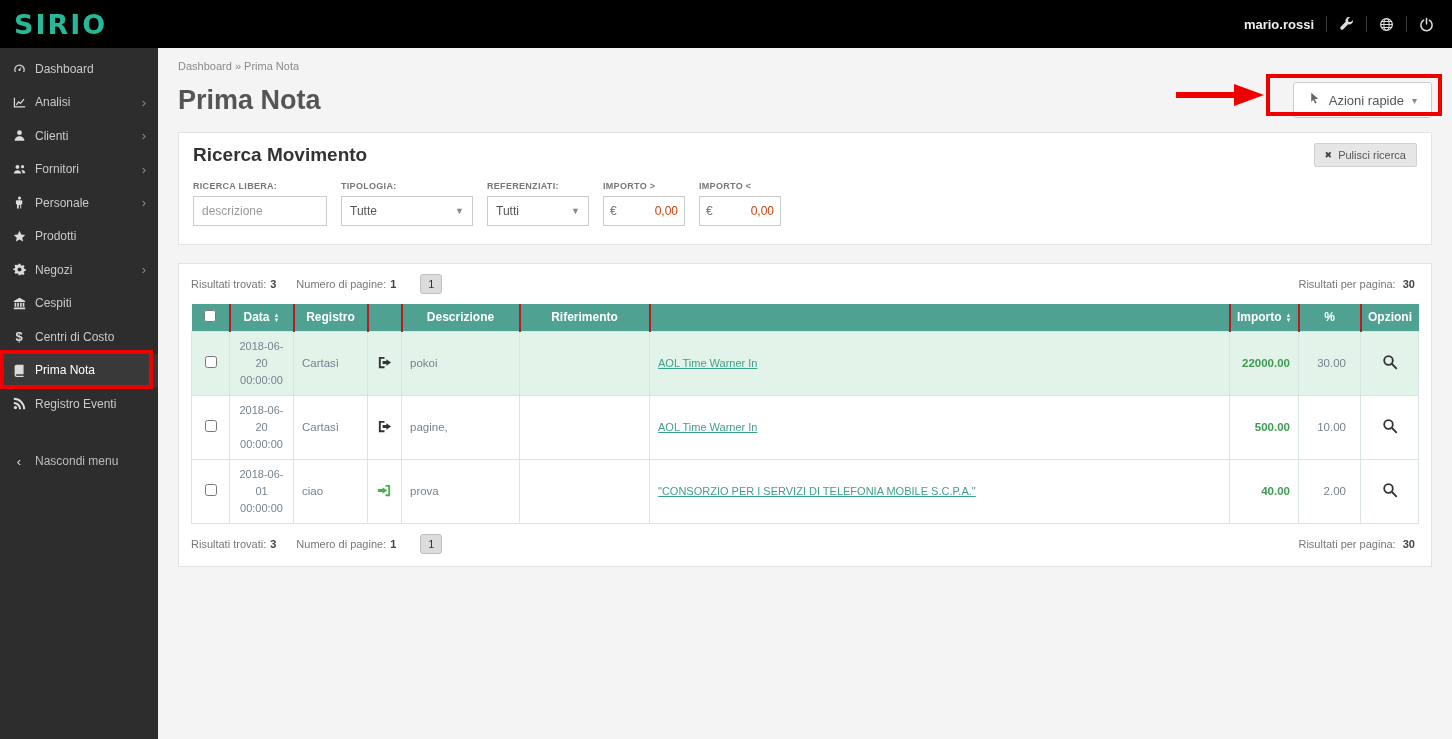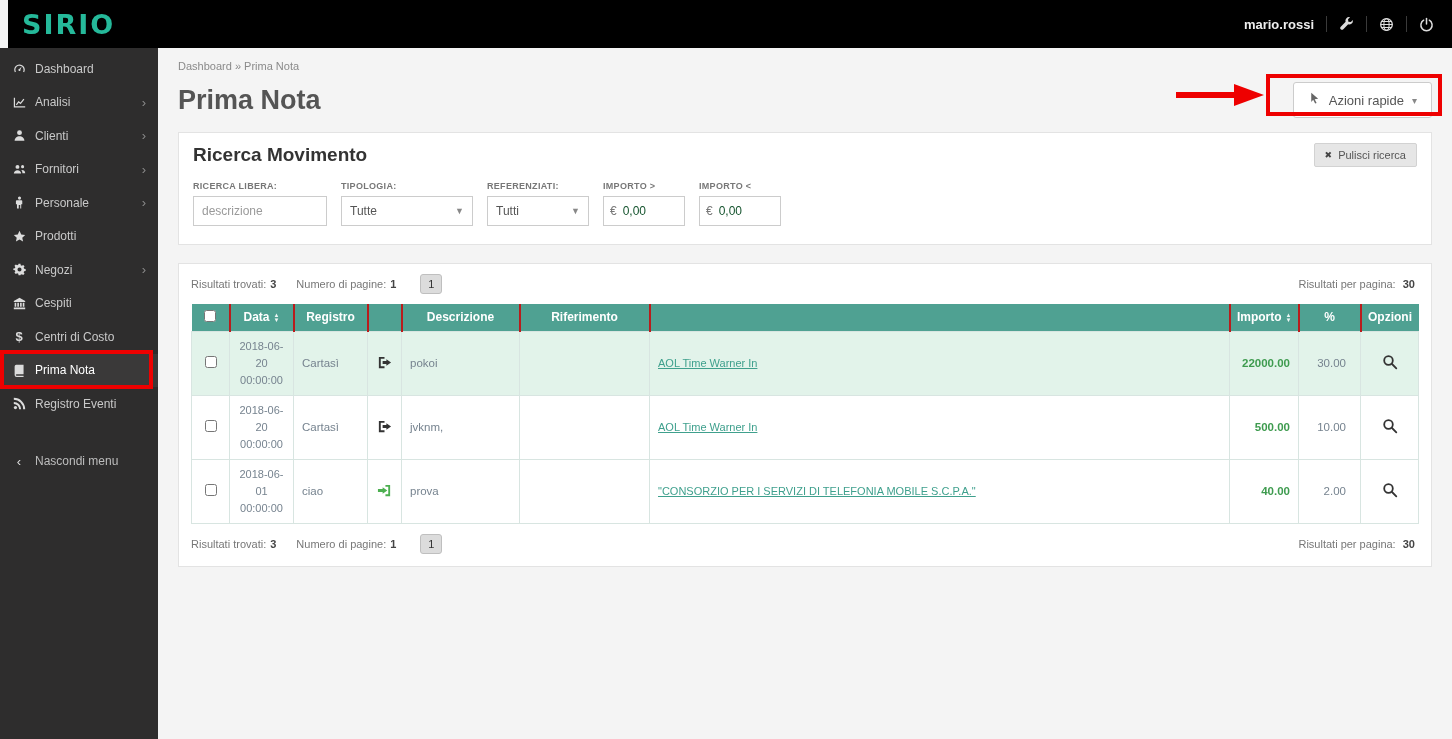--- a/index.html
+++ b/index.html
@@ -5,21 +5,21 @@
   * { box-sizing: border-box; margin: 0; padding: 0; }
   html,body { width:1452px; height:739px; overflow:hidden; }
   body { font-family:"Liberation Sans", sans-serif; background:#f4f4f4; position:relative; }
 
   :root{
     --teal:#4fa192; --logo:#25b99a; --link:#3fa08d; --amount:#3e9b4f;
     --anno:#ee0000; --rowhl:#e2f3ea;
   }
 
   
-  .topbar{ position:absolute; top:0; left:8px; right:0; height:48px; background:#000; display:flex; align-items:center; z-index:5;}
+  .topbar{ position:absolute; top:0; left:0; right:0; height:48px; background:#000; display:flex; align-items:center; z-index:5;}
   .logo{ width:158px; padding-left:14px; font-family:"DejaVu Sans",sans-serif; font-size:27px; font-weight:800; letter-spacing:2px; color:var(--logo); }
   .topbar-right{ margin-left:auto; display:flex; align-items:center; padding-right:18px; color:#fff; }
   .username{ font-size:13px; font-weight:bold; color:#eee; cursor:pointer; }
   .tb-sep{ width:1px; height:16px; background:#3a3a3a; margin:0 12px; }
   .tb-icon{ color:#ddd; cursor:pointer; display:flex; align-items:center; }
   .tb-icon svg{ width:15px; height:15px; }
 
   
   .sidebar{ position:absolute; top:48px; left:0; bottom:0; width:158px; background:#2e2d2d; padding-top:4px; z-index:4; }
   .side-item{ height:33.5px; display:flex; align-items:center; gap:9px; padding:0 12px; color:#c9c9c9; font-size:12px; cursor:pointer; }
@@ -51,21 +51,21 @@
   .field{ display:flex; flex-direction:column; }
   .field label{ font-size:9px; font-weight:bold; color:#777; letter-spacing:.3px; margin-bottom:5px; }
   .inp{ height:30px; border:1px solid #ccc; font-size:12px; color:#555; padding:0 8px; font-family:inherit; }
   .inp::placeholder{ color:#9a9a9a; }
   .w-desc{ width:134px; }
   .sel{ height:30px; border:1px solid #ccc; background:#fff; display:flex; align-items:center; justify-content:space-between; padding:0 8px; font-size:12px; color:#555; cursor:pointer; }
   .sel .caret{ color:#888; font-size:9px; margin-left:8px; }
   .w-tip{ width:132px; } .w-ref{ width:102px; }
   .igroup{ display:flex; align-items:center; height:30px; border:1px solid #ccc; background:#fff; width:82px; }
   .igroup .prefix{ font-size:12px; color:#777; padding:0 6px; }
-  .igroup input{ border:none; outline:none; width:100%; font-size:12px; color:#14532d; padding-right:6px; font-family:inherit; }
+  .igroup input{ border:none; outline:none; width:100%; text-align:right; font-size:12px; color:#c2410c; padding-right:6px; font-family:inherit; }
 
   
   .results-panel{ margin-top:18px; padding:10px 12px 12px; }
   .results-info{ display:flex; align-items:center; font-size:11px; color:#777; }
   .results-info b{ color:#444; margin:0 4px 0 4px; }
   .ri-group{ display:flex; align-items:center; margin-right:16px; }
   .page-chip{ margin-left:4px; min-width:22px; height:20px; background:#dcdcdc; border:1px solid #bfbfbf; border-radius:3px; display:flex; align-items:center; justify-content:center; font-size:11px; color:#333; cursor:pointer; }
   .per-page{ margin-left:auto; }
 
   table{ width:100%; border-collapse:collapse; margin-top:10px; }
@@ -374,21 +374,21 @@
           <tr>
     <td class="c-cb"><input type="checkbox" style=""></td>
     <td class="c-data">2018-06-20 00:00:00</td>
     <td>Cartasì</td>
     <td class="c-dir"><span class="dir dir-out">
                 <svg viewBox="0 0 16 16">
                   <path d="M2 2h6v2H4v8h4v2H2z"></path>
                   <path d="M10 4.5 15 8l-5 3.5V9.5H6v-3h4z"></path>
                 </svg>
               </span></td>
-    <td>jvknm,</td>
+    <td>pagine,</td>
     <td></td>
     <td><a class="ref-link">AOL Time Warner In</a></td>
     <td class="c-imp">500.00</td>
     <td class="c-pct">10.00</td>
     <td class="c-opt"><span class="search-btn">
                 <svg viewBox="0 0 16 16" fill="none" stroke="currentColor" stroke-width="1.8">
                   <circle cx="6.5" cy="6.5" r="4.3"></circle>
                   <path d="m10 10 4.3 4.3" stroke-linecap="round"></path>
                 </svg>
               </span></td>

